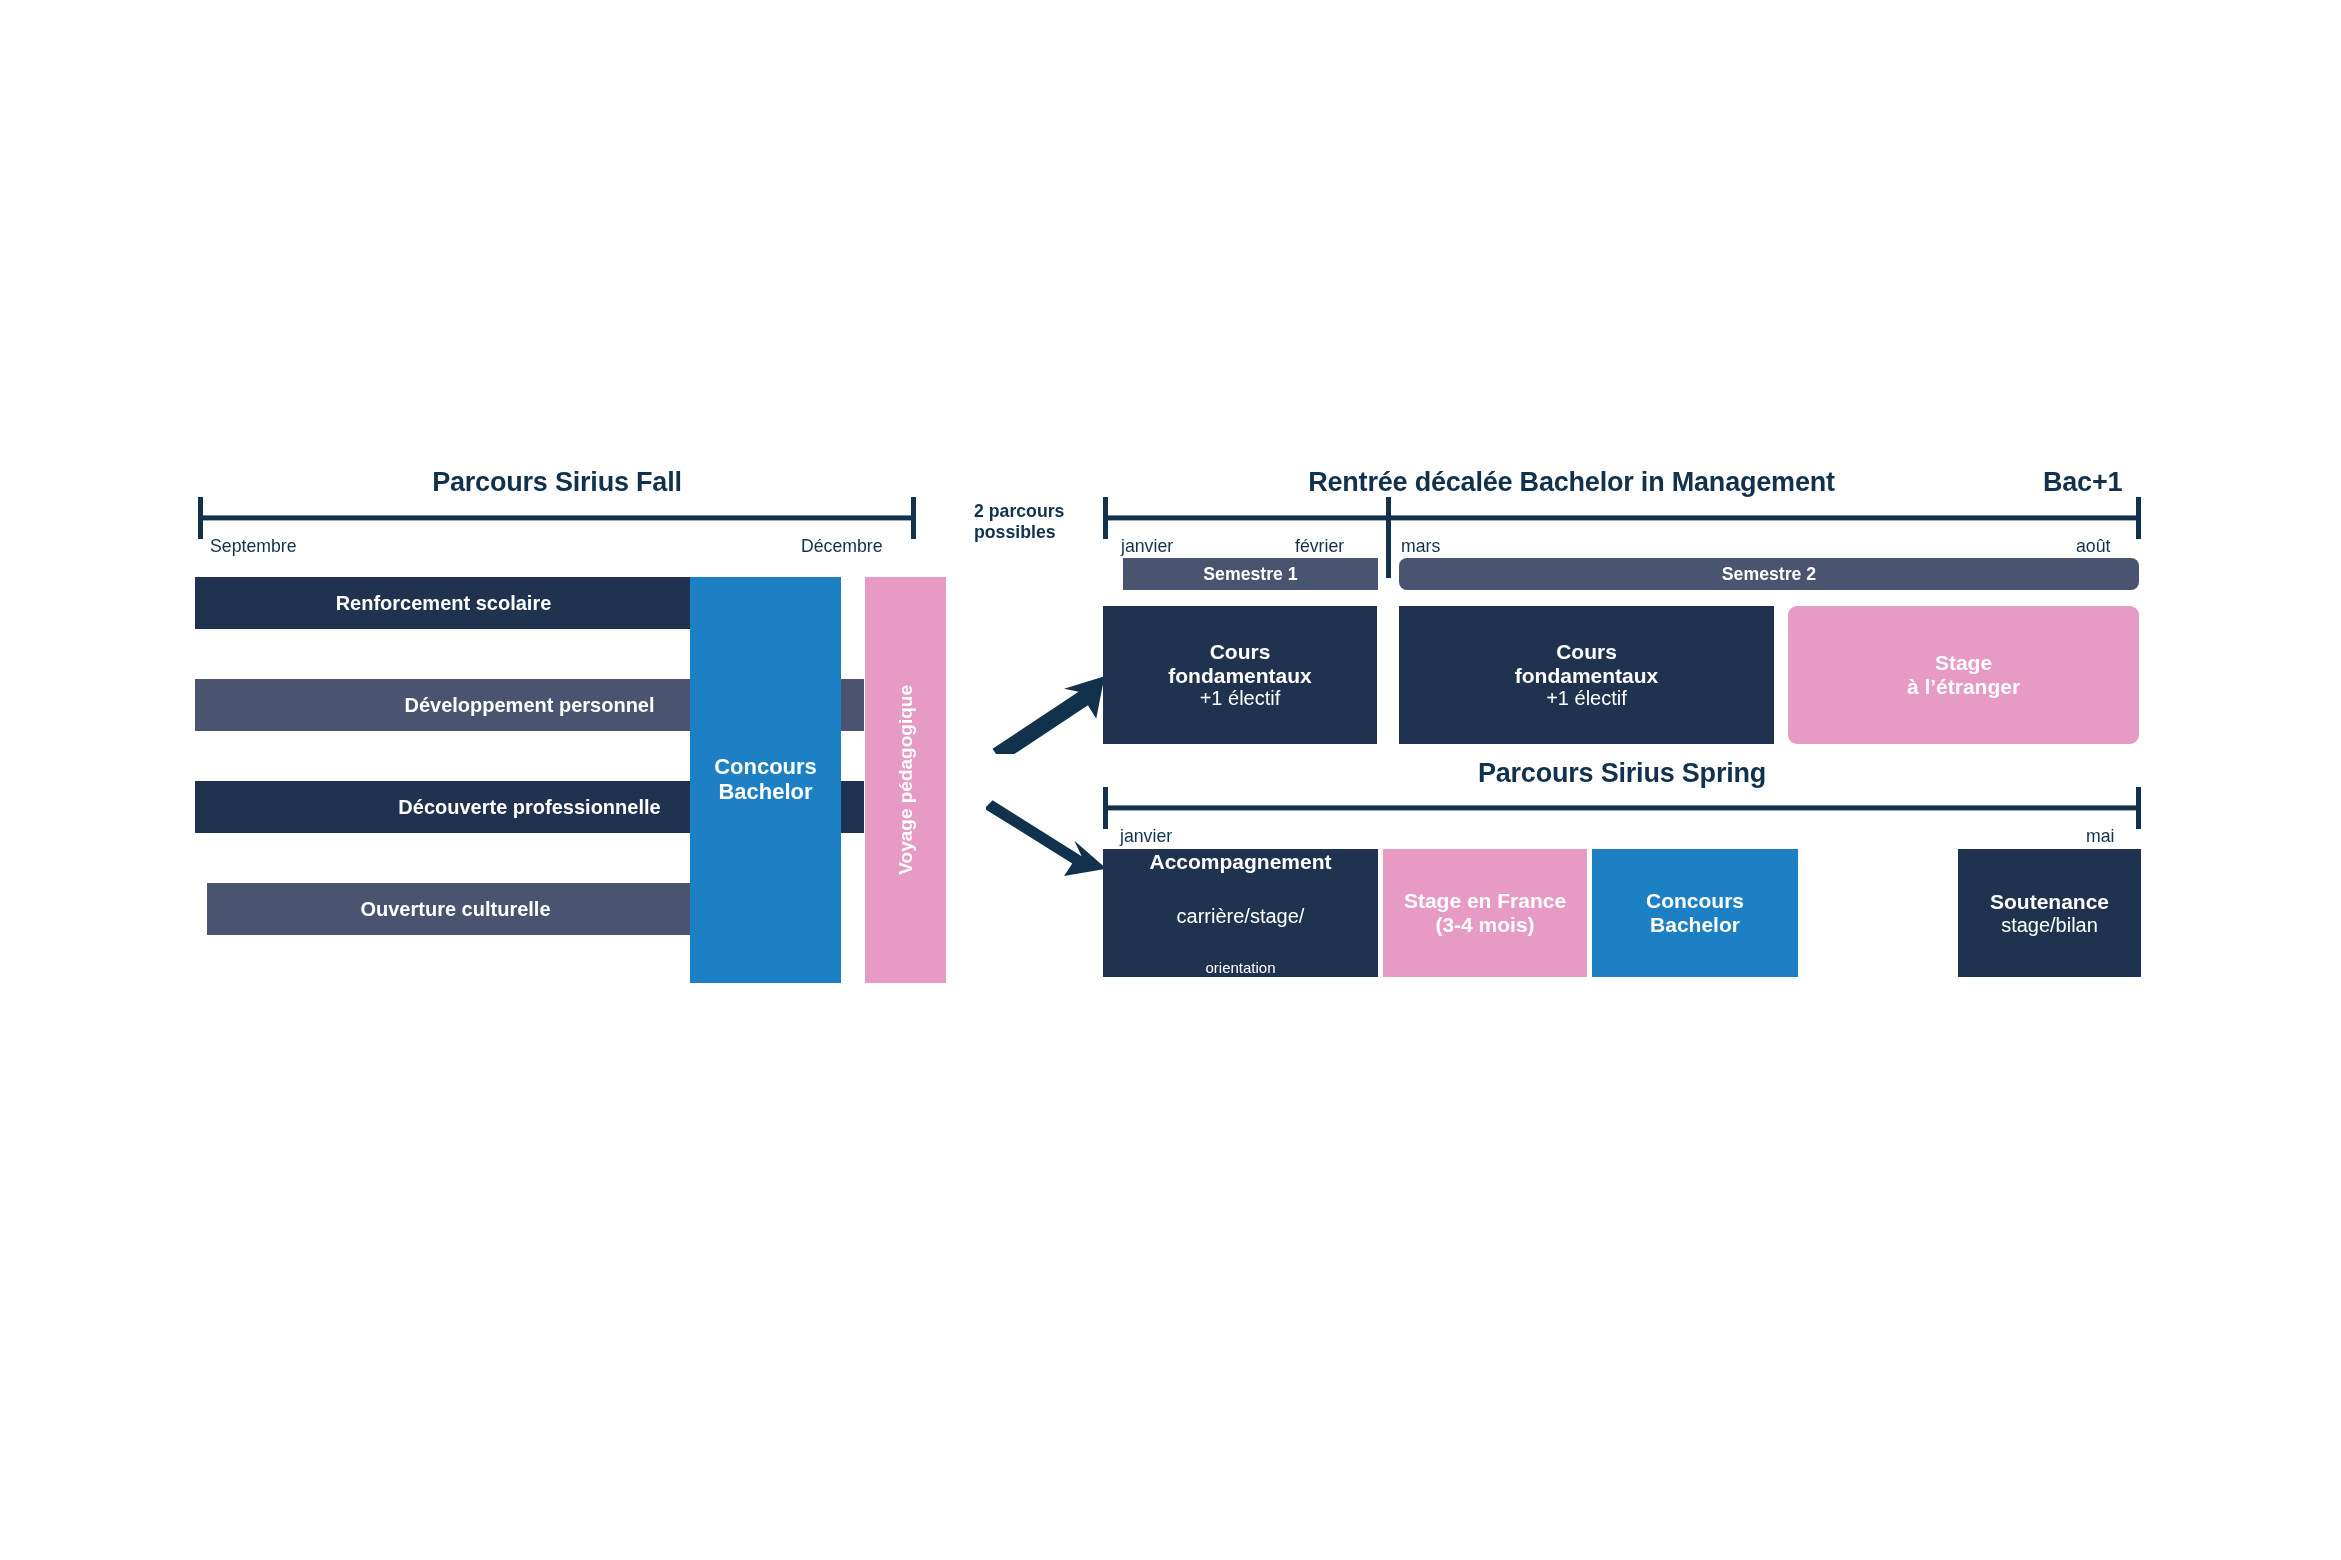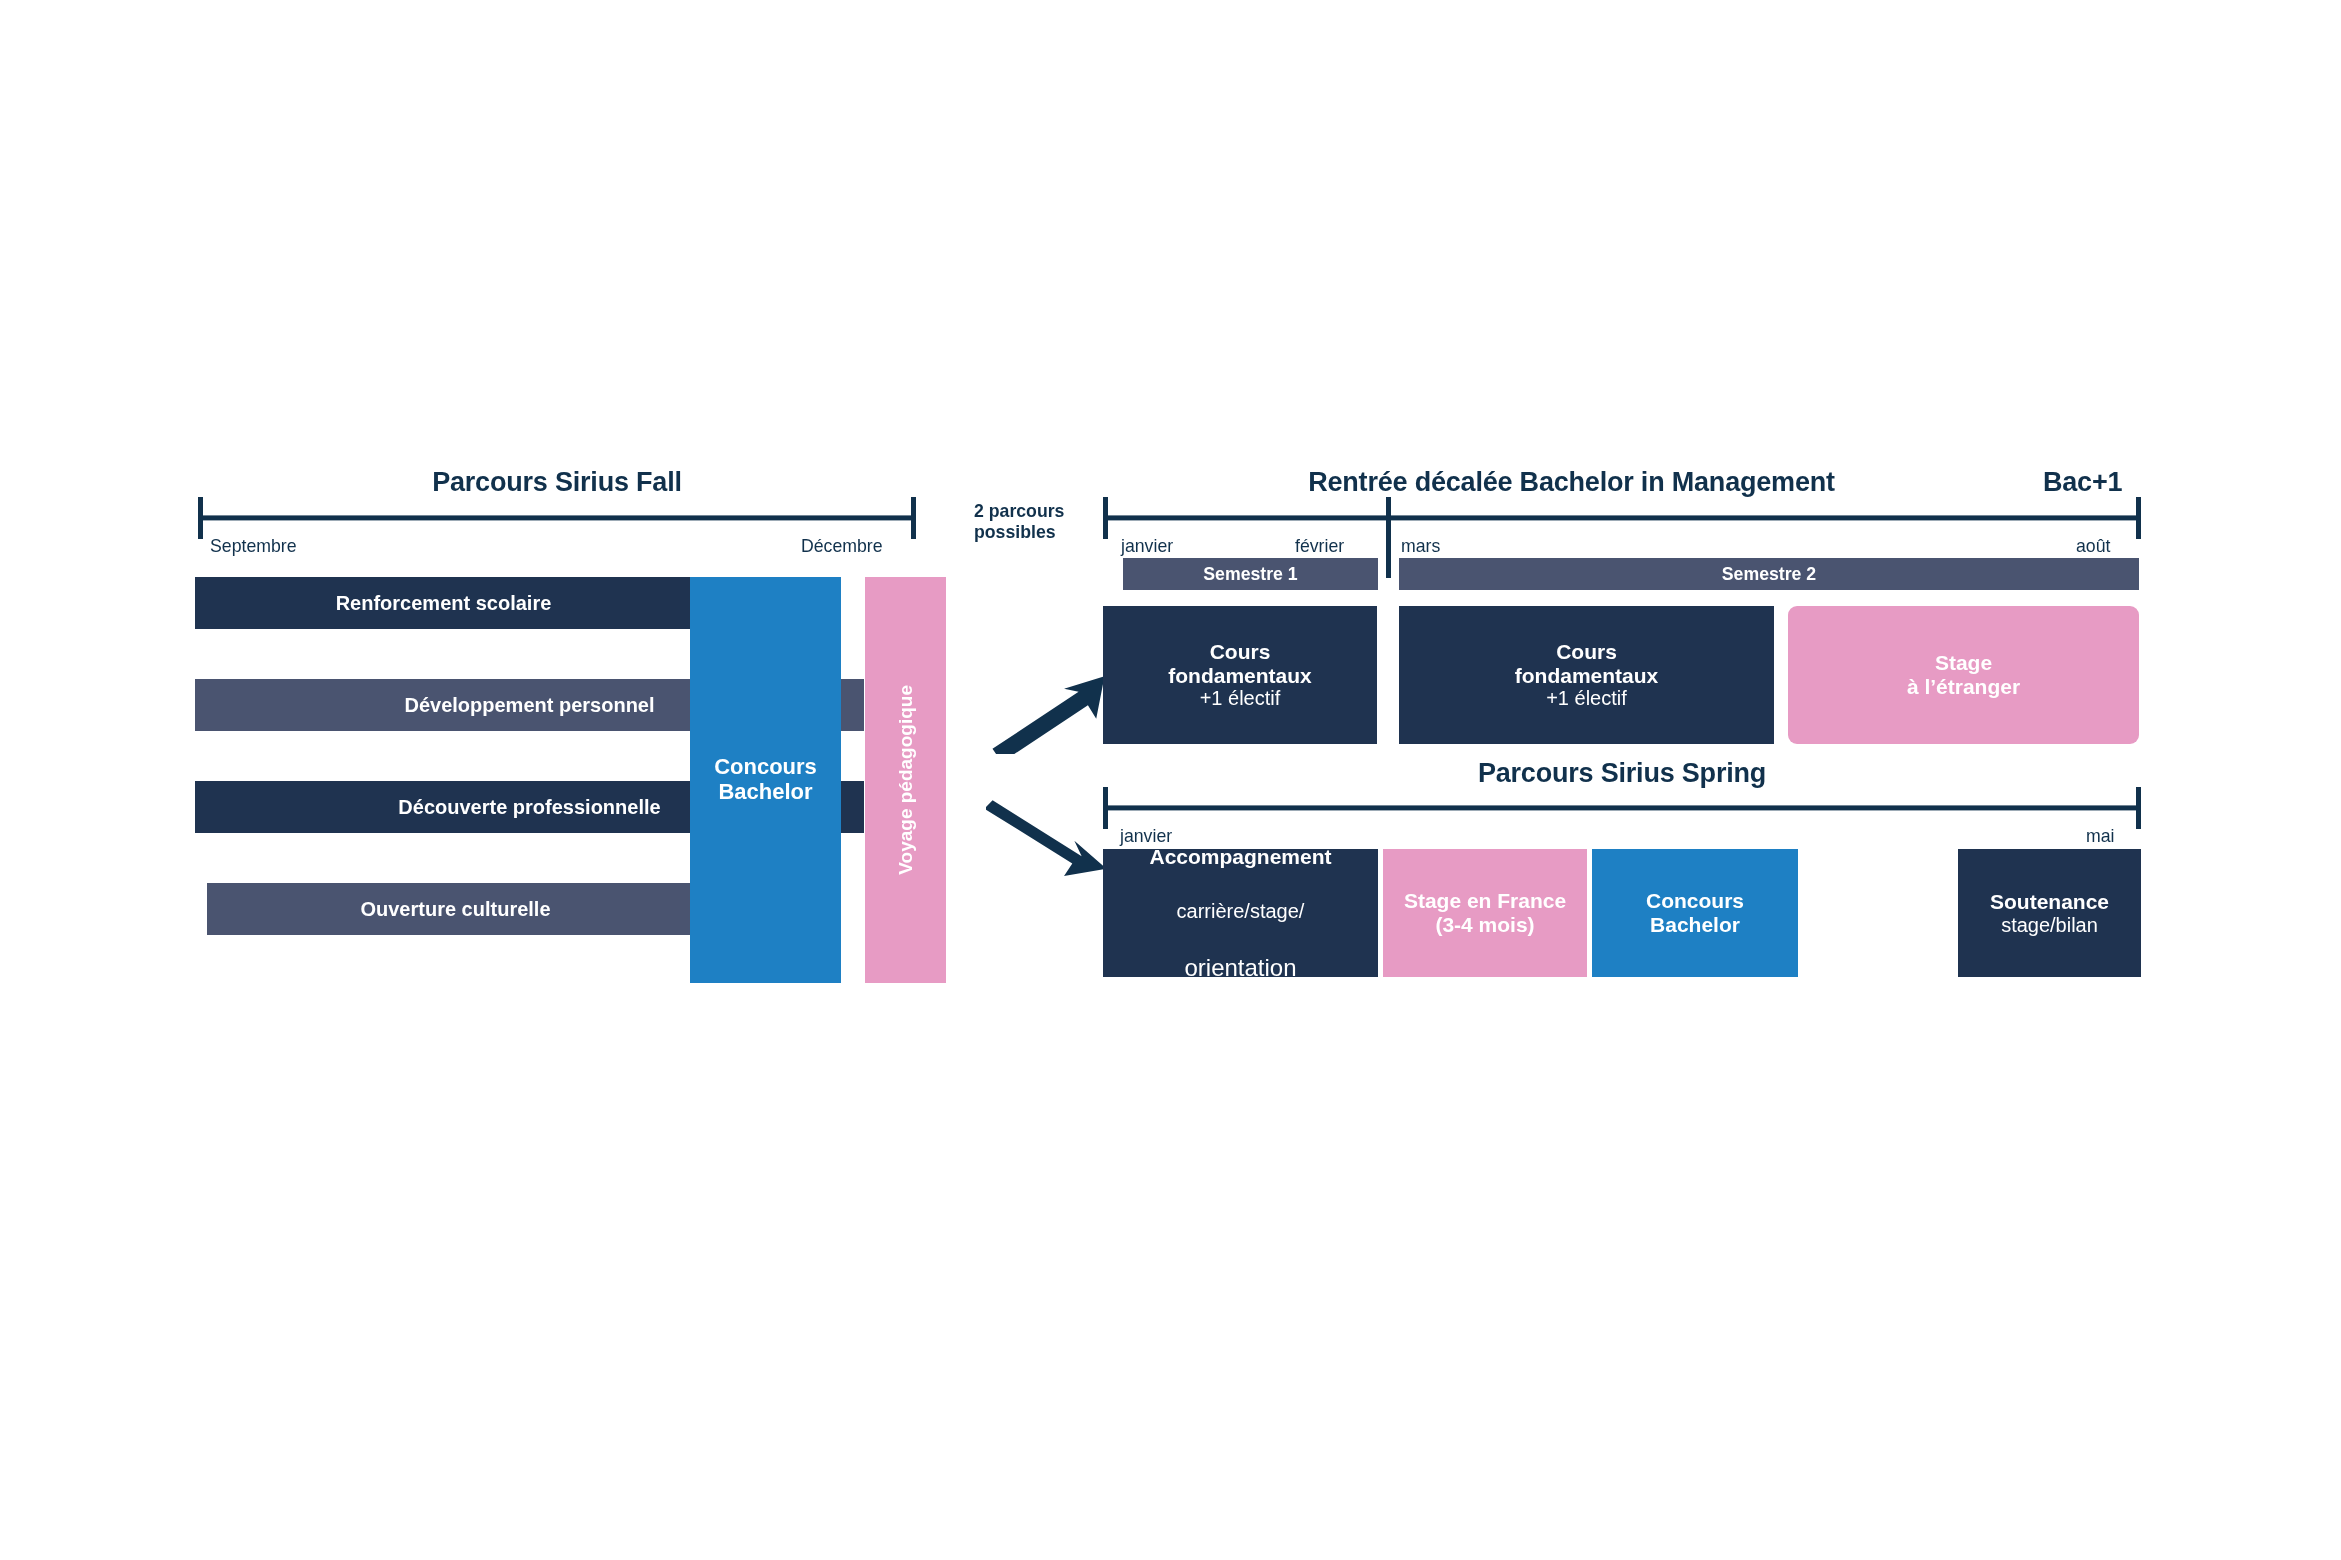--- a/index.html
+++ b/index.html
@@ -122,21 +122,21 @@
   <div class="tick" style="left:1386px;top:497px;height:81px;"></div>
 
   <div class="month" style="left:1121px;top:530px;">janvier</div>
   <div class="month" style="left:1295px;top:530px;">février</div>
   <div class="month" style="left:1401px;top:530px;">mars</div>
   <div class="month" style="left:2076px;top:530px;">août</div>
 
   <div class="sem-bar" style="left:1123px;top:558px;width:255px;height:32px;">
     <span>Semestre 1</span>
   </div>
-  <div class="sem-bar" style="left:1399px;top:558px;width:740px;height:32px;">
+  <div class="sem-bar" style="left:1399px;top:558px;width:740px;height:32px;border-radius:8px;">
     <span>Semestre 2</span>
   </div>
 
   <div class="box navy" style="left:1103px;top:606px;width:274px;height:138px;">
     <div class="b-title" style="font-size:21px;">Cours</div>
     <div class="b-title" style="font-size:21px;">fondamentaux</div>
     <div class="b-sub" style="font-size:20px;">+1 électif</div>
   </div>
 
   <div class="box navy" style="left:1399px;top:606px;width:375px;height:138px;">
@@ -157,21 +157,21 @@
     <div class="cap l"></div>
     <div class="cap r"></div>
   </div>
 
   <div class="month" style="left:1120px;top:820px;">janvier</div>
   <div class="month" style="left:2086px;top:820px;">mai</div>
 
   <div class="box navy" style="left:1103px;top:849px;width:275px;height:128px;gap:32px;">
     <div class="b-title" style="font-size:21px;">Accompagnement</div>
     <div class="b-sub" style="font-size:20px;">carrière/stage/</div>
-    <div class="b-sub" style="font-size:24px;">orientation</div>
+    <div class="b-sub" style="font-size:15px;">orientation</div>
   </div>
 
   <div class="box pink" style="left:1383px;top:849px;width:204px;height:128px;">
     <div class="b-title" style="font-size:21px;">Stage en France</div>
     <div class="b-title" style="font-size:21px;">(3-4 mois)</div>
   </div>
 
   <div class="box blue" style="left:1592px;top:849px;width:206px;height:128px;">
     <div class="b-title" style="font-size:21px;">Concours</div>
     <div class="b-title" style="font-size:21px;">Bachelor</div>

